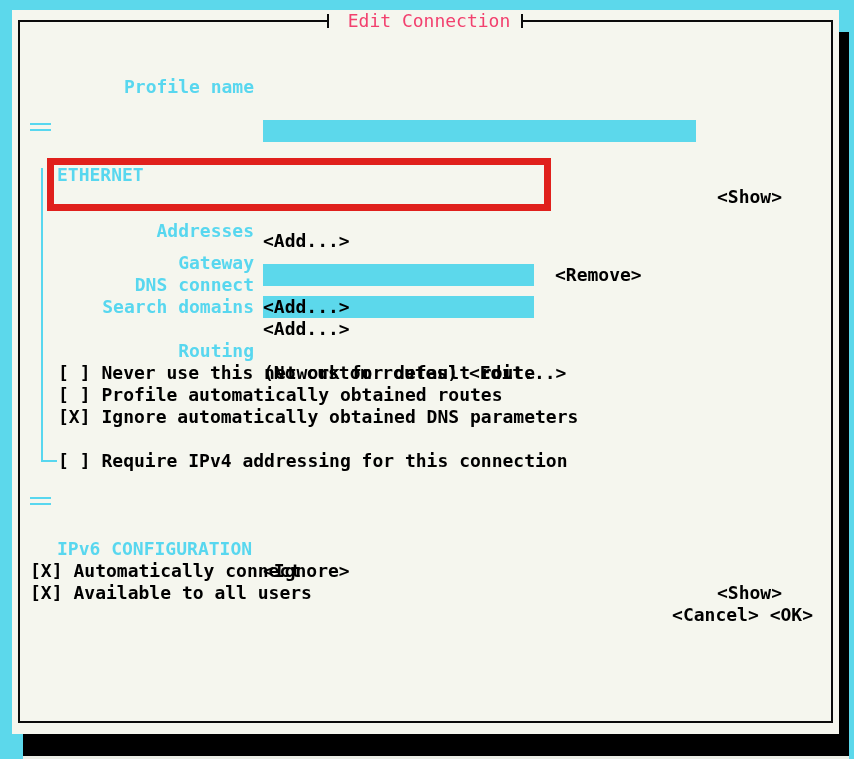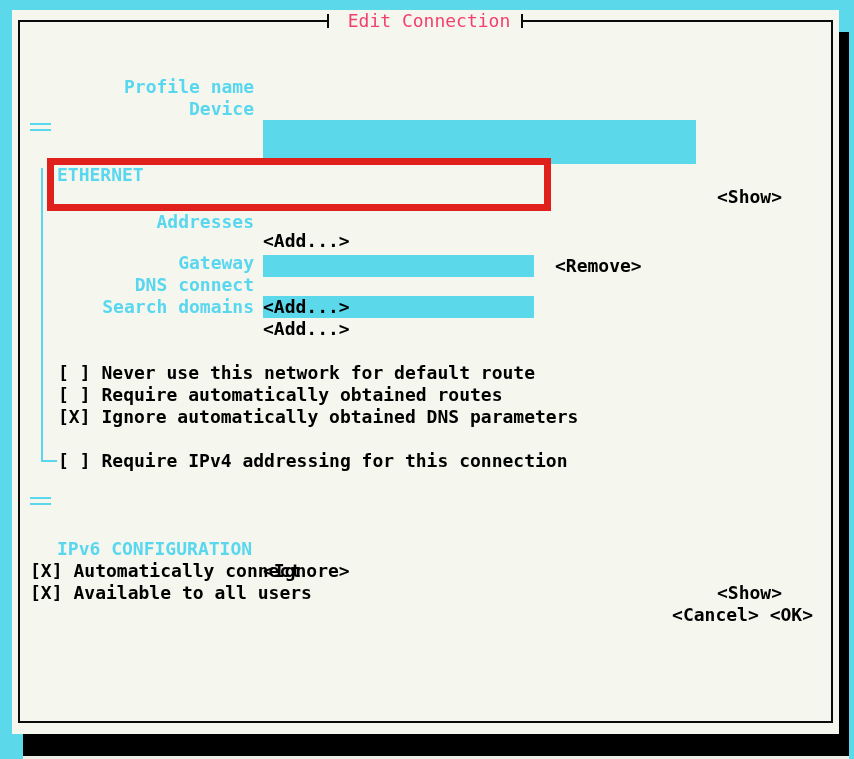--- a/index.html
+++ b/index.html
@@ -71,37 +71,36 @@
     </div>
 
     <div class="row" style="top:44px">
       <span class="lbl">Profile name</span>
       <div class="field w40">
         
       </div>
     </div>
 
     <div class="row" style="top:66px">
-      <span class="lbl">Device</span>
       <div class="field w40">
         
       </div>
     </div>
 
     <div class="row" style="top:110px">
       <span class="marker"><i></i><i></i></span>
       <span class="sec-title">ETHERNET</span>
       <span class="right-btn">&lt;Show&gt;</span>
     </div>
 
     <div class="tree-v"></div>
     <div class="tree-foot"></div>
 
 
-    <div class="row" style="top:179px">
+    <div class="row" style="top:188px">
       <span class="lbl">Addresses</span>
       <div class="field w25">
         
       </div>
       <span style="position:absolute;left:543px">&lt;Remove&gt;</span>
     </div>
 
     <div class="row" style="top:198px">
       <span class="val">&lt;Add...&gt;</span>
     </div>
@@ -116,26 +115,30 @@
     <div class="row" style="top:242px">
       <span class="lbl">DNS connect</span>
       <span class="val">&lt;Add...&gt;</span>
     </div>
 
     <div class="row" style="top:264px">
       <span class="lbl">Search domains</span>
       <span class="val">&lt;Add...&gt;</span>
     </div>
 
+    <div class="row" style="top:308px">
+      <span class="lbl">Routing</span>
+      <span class="val"><span>(No custom routes)</span><span class="btn-space"> </span><span>&lt;Edit...&gt;</span></span>
+    </div>
 
     <div class="row" style="top:330px">
       <span class="indent"><span class="cb-glyph">[ ]</span><span>Never use this network for default route</span></span>
     </div>
     <div class="row" style="top:352px">
-      <span class="indent"><span class="cb-glyph">[ ]</span><span>Require automatically obtained routes</span></span>
+      <span class="indent"><span class="cb-glyph">[ ]</span><span>Profile automatically obtained routes</span></span>
     </div>
     <div class="row" style="top:374px">
       <span class="indent"><span class="cb-glyph">[X]</span><span>Ignore automatically obtained DNS parameters</span></span>
     </div>
     <div class="row" style="top:418px">
       <span class="indent"><span class="cb-glyph">[ ]</span><span>Require IPv4 addressing for this connection</span></span>
     </div>
 
     <div class="row" style="top:484px">
       <span class="marker"><i></i><i></i></span>

